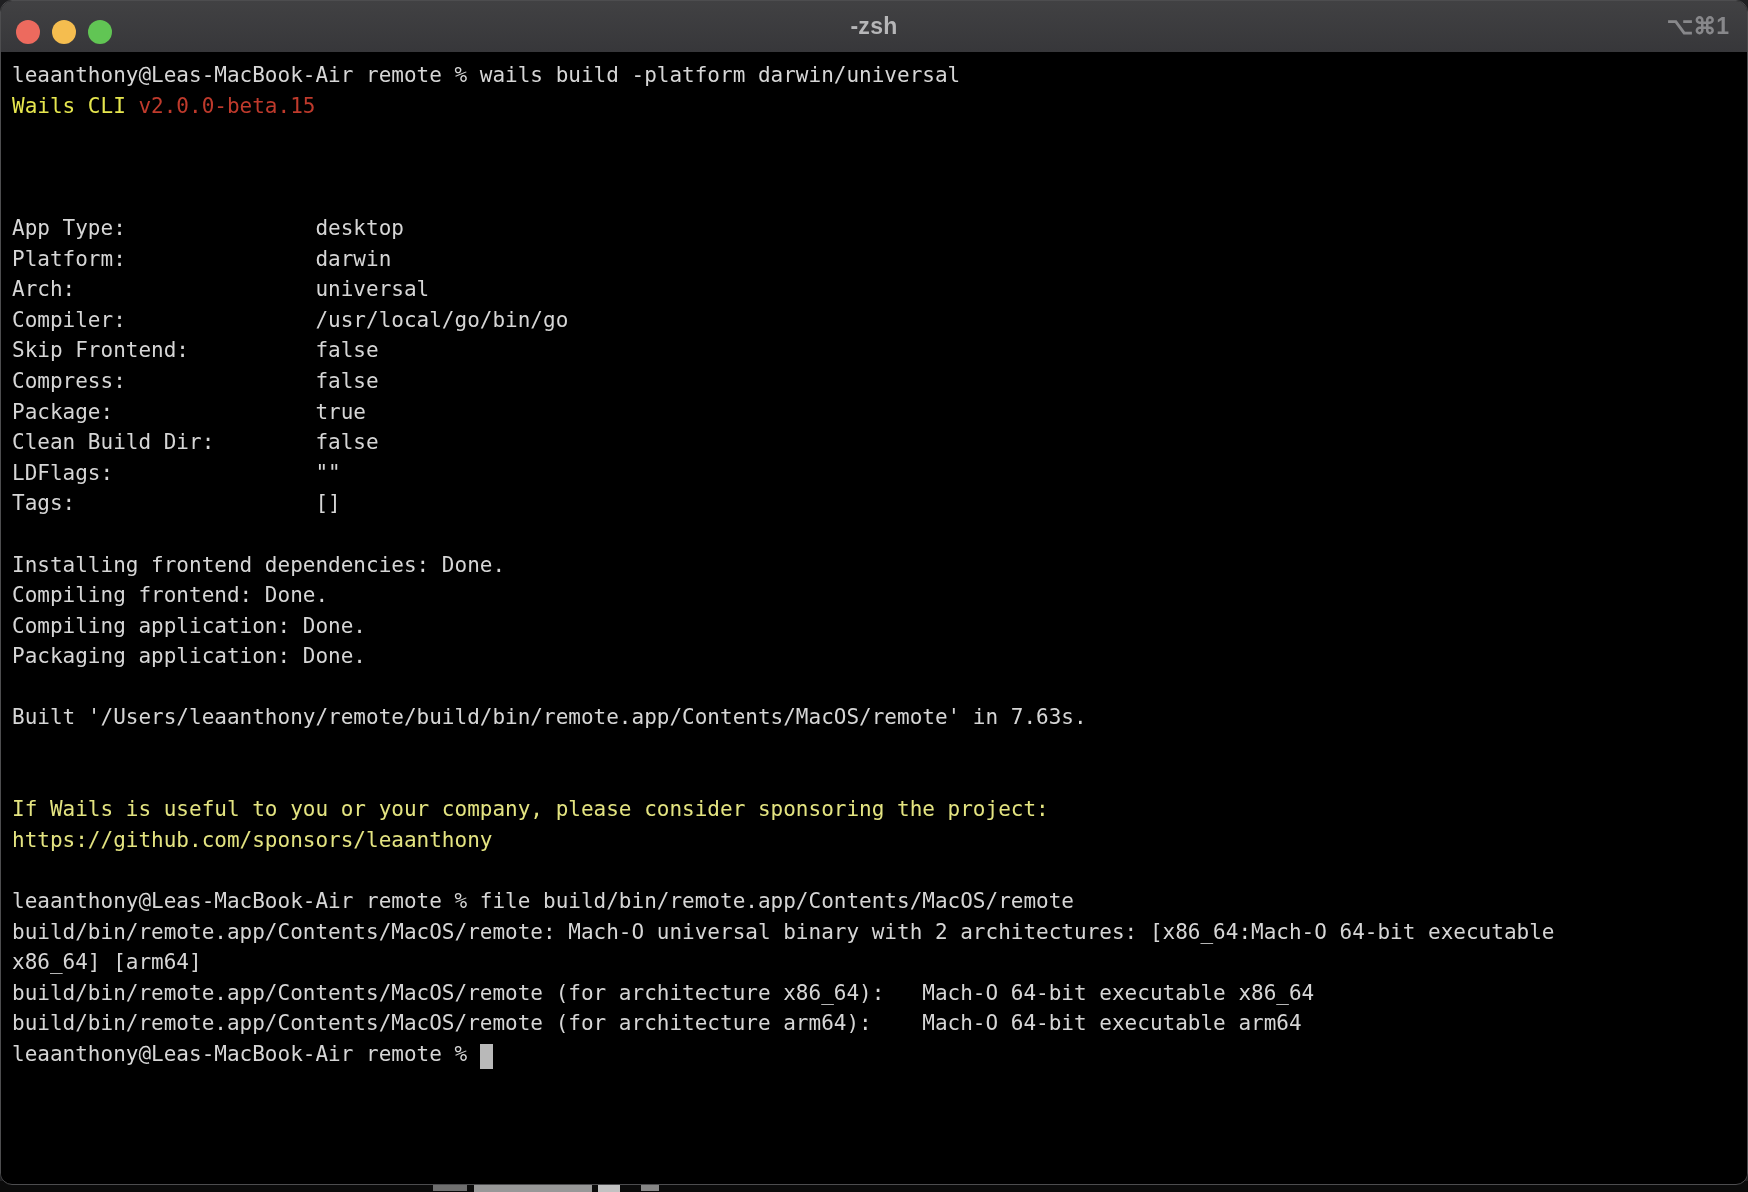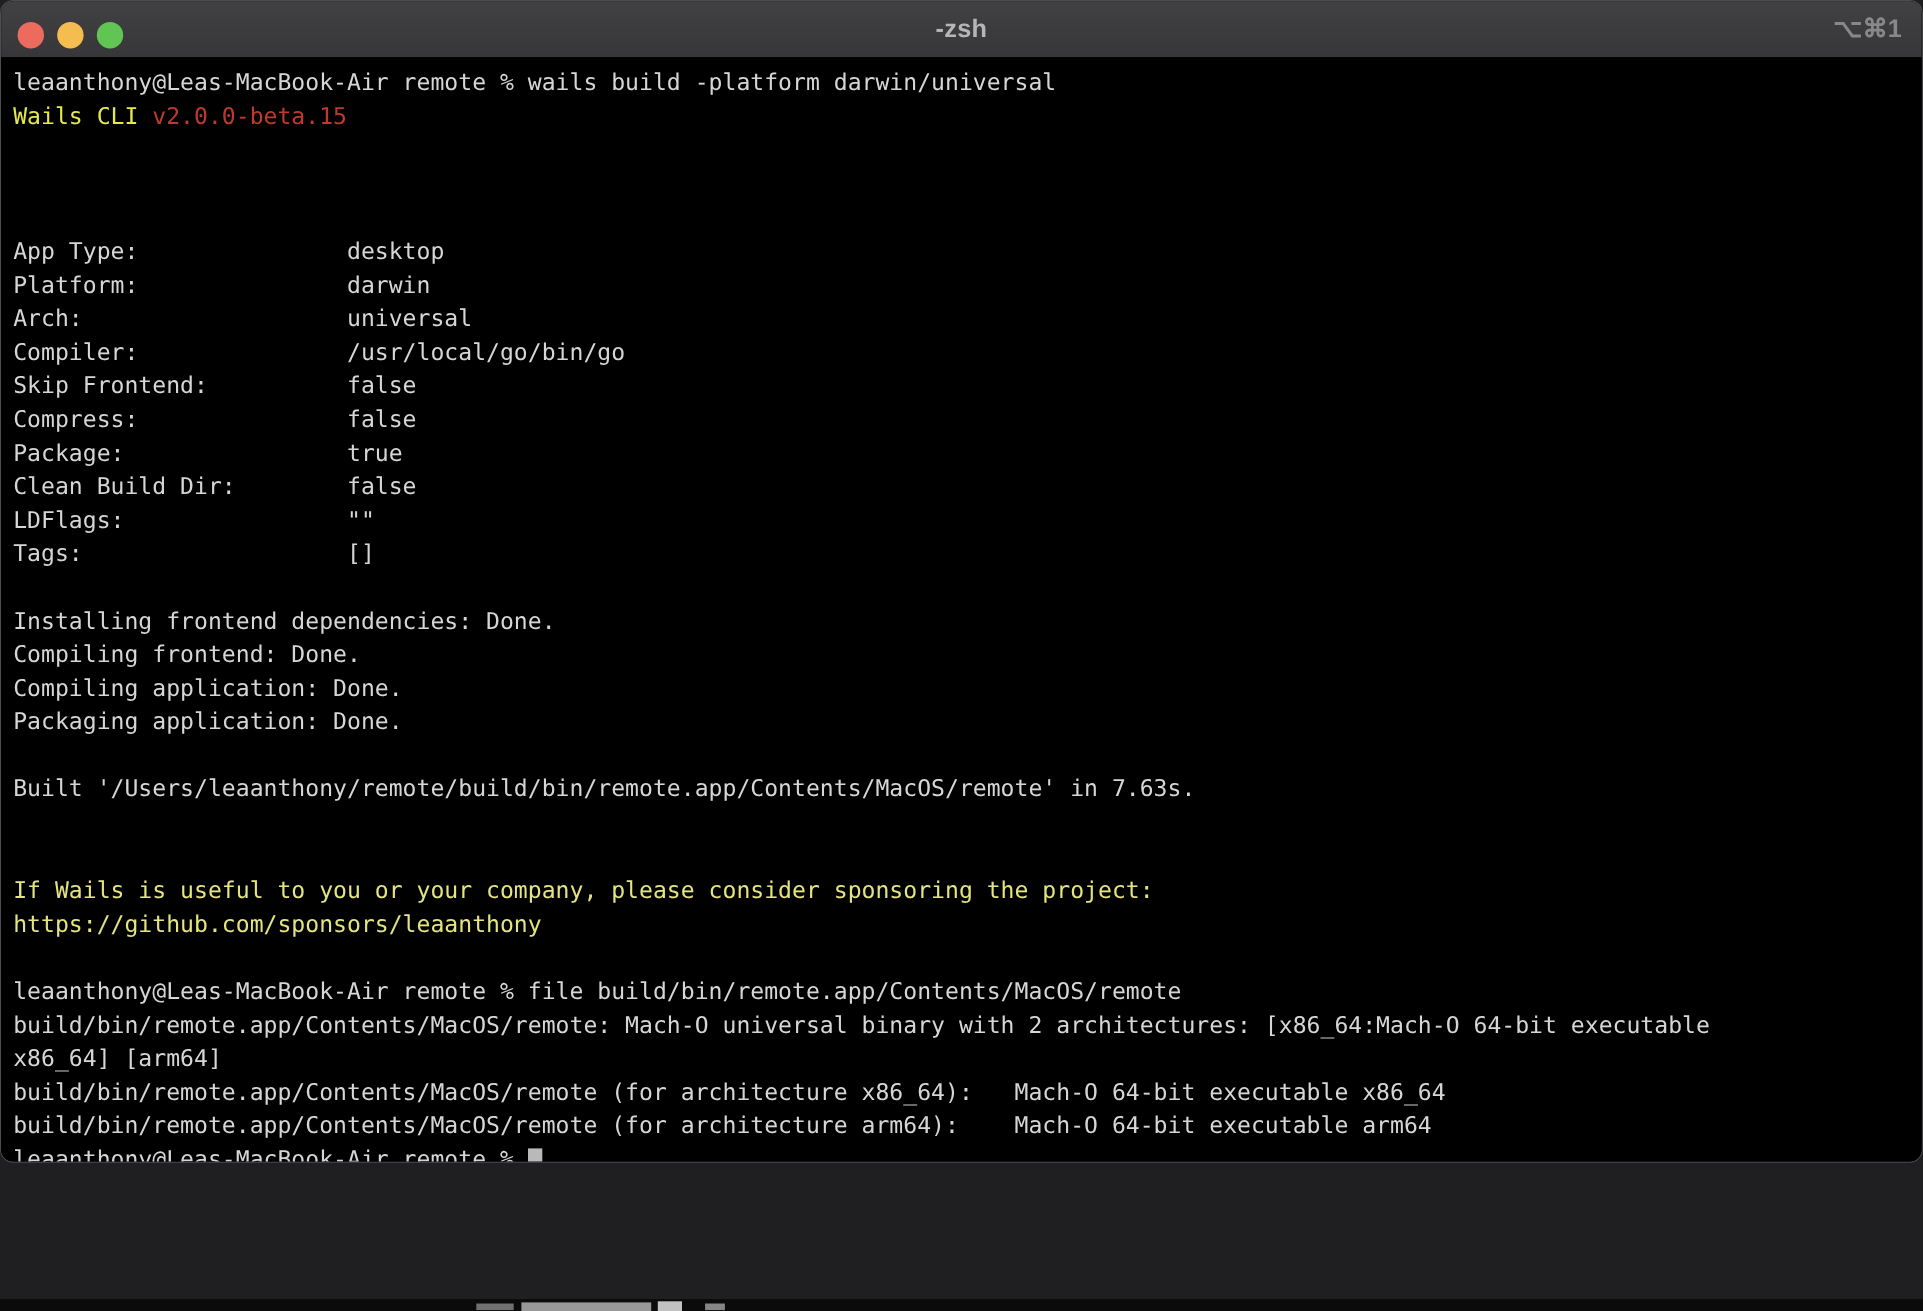--- a/index.html
+++ b/index.html
@@ -5,21 +5,21 @@
   * { margin: 0; padding: 0; box-sizing: border-box; }
   html, body {
     width: 1748px; height: 1192px;
     background: #1f1f21;
     overflow: hidden;
     font-family: "Liberation Sans", sans-serif;
   }
   .window {
     position: absolute;
     left: 0; top: 0;
-    width: 1748px; height: 1057px;
+    width: 1748px; height: 1185px;
     border-radius: 12px;
     border: 1px solid #4d4d4f;
     overflow: hidden;
     background: #000000;
     z-index: 2;
   }
   .titlebar {
     position: relative;
     height: 52px;
     background: linear-gradient(#414143, #37373a);

